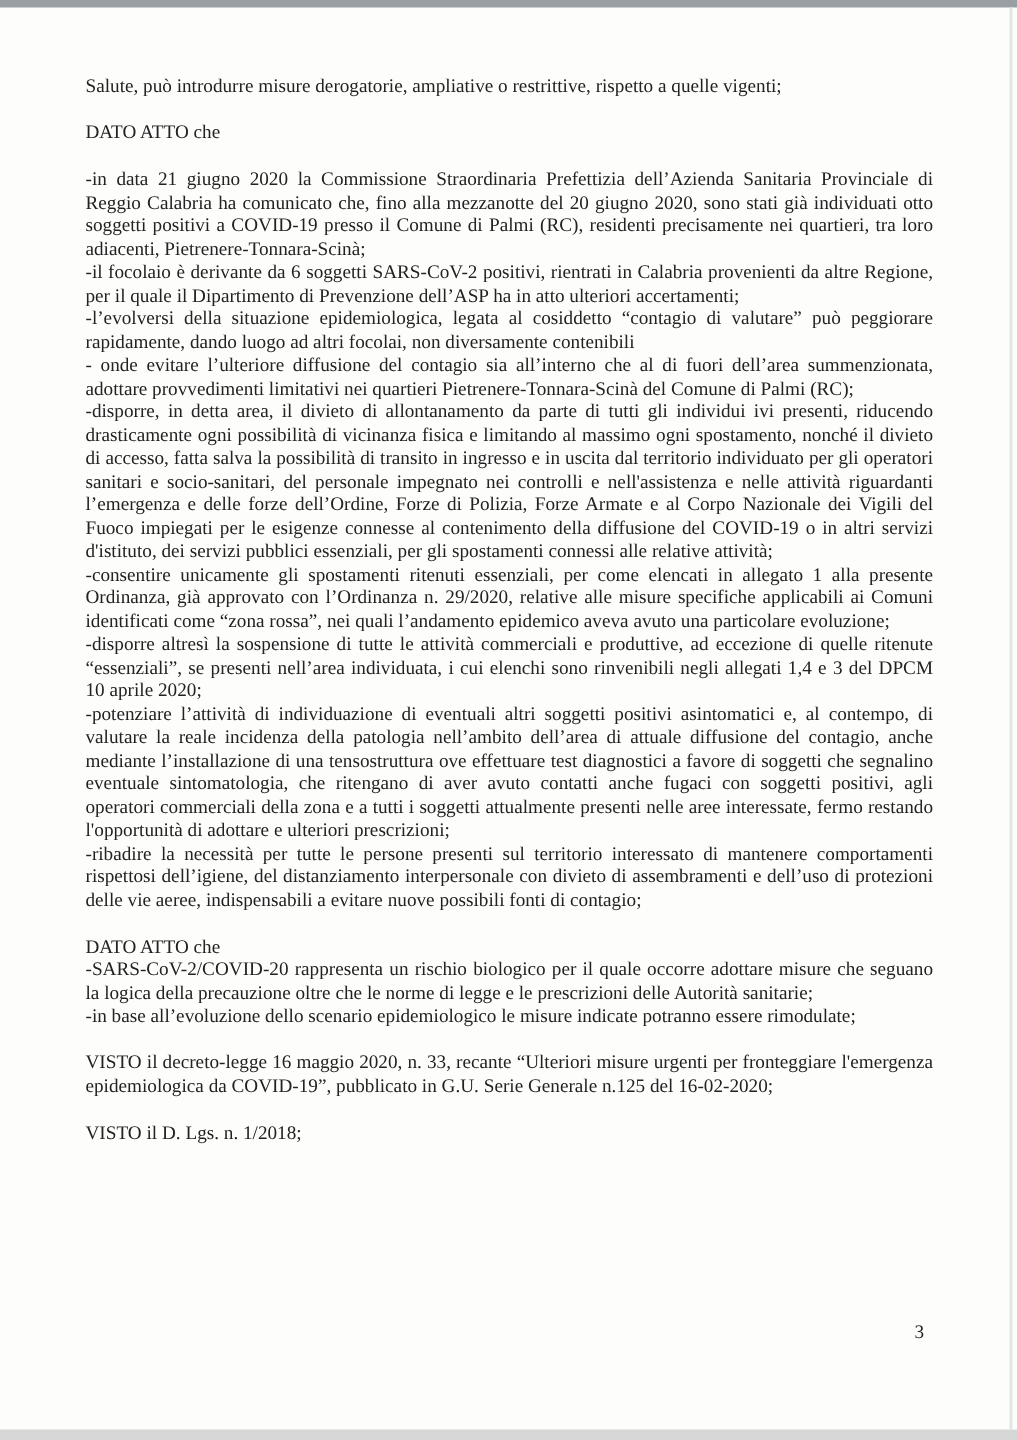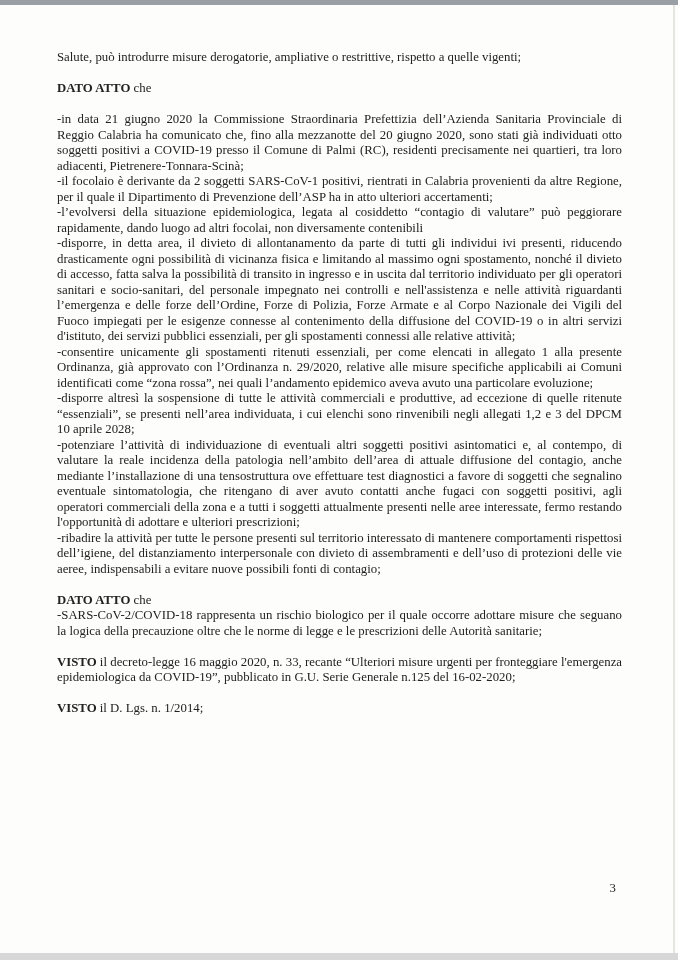--- a/index.html
+++ b/index.html
@@ -44,21 +44,21 @@
     text-align: justify;
   }
   .content p {
     margin: 0;
     padding: 0;
   }
   .sp {
     margin-top: 15.5px !important;
   }
   .heading b, .lead b {
-    font-weight: bold;
+    font-weight: normal;
   }
   .pagenum {
     position: absolute;
     right: 62px;
     top: 881px;
     font-size: 12.8px;
     line-height: 15.5px;
   }
 </style>
 </head>
@@ -67,38 +67,40 @@
 <div class="page">
   <div class="scan-edge-top"></div>
 
   <div class="content">
 
     <p>Salute, può introdurre misure derogatorie, ampliative o restrittive, rispetto a quelle vigenti;</p>
 
     <p class="heading sp"><b>DATO ATTO</b><span> che</span></p>
 
     <p class="sp">-in data 21 giugno 2020 la Commissione Straordinaria Prefettizia dell’Azienda Sanitaria Provinciale di Reggio Calabria ha comunicato che, fino alla mezzanotte del 20 giugno 2020, sono stati già individuati otto soggetti positivi a COVID-19 presso il Comune di Palmi (RC), residenti precisamente nei quartieri, tra loro adiacenti, Pietrenere-Tonnara-Scinà;</p>
-    <p>-il focolaio è derivante da 2 soggetti SARS-CoV-1 positivi, rientrati in Calabria provenienti da altre Regione, per il quale il Dipartimento di Prevenzione dell’ASP ha in atto ulteriori accertamenti;</p>
+    <p>-il focolaio è derivante da 6 soggetti SARS-CoV-2 positivi, rientrati in Calabria provenienti da altre Regione, per il quale il Dipartimento di Prevenzione dell’ASP ha in atto ulteriori accertamenti;</p>
     <p>-l’evolversi della situazione epidemiologica, legata al cosiddetto “contagio di valutare” può peggiorare rapidamente, dando luogo ad altri focolai, non diversamente contenibili</p>
 
 
+    <p>- onde evitare l’ulteriore diffusione del contagio sia all’interno che al di fuori dell’area summenzionata, adottare provvedimenti limitativi nei quartieri Pietrenere-Tonnara-Scinà del Comune di Palmi (RC);</p>
     <p>-disporre, in detta area, il divieto di allontanamento da parte di tutti gli individui ivi presenti, riducendo drasticamente ogni possibilità di vicinanza fisica e limitando al massimo ogni spostamento, nonché il divieto di accesso, fatta salva la possibilità di transito in ingresso e in uscita dal territorio individuato per gli operatori sanitari e socio-sanitari, del personale impegnato nei controlli e nell'assistenza e nelle attività riguardanti l’emergenza e delle forze dell’Ordine, Forze di Polizia, Forze Armate e al Corpo Nazionale dei Vigili del Fuoco impiegati per le esigenze connesse al contenimento della diffusione del COVID-19 o in altri servizi d'istituto, dei servizi pubblici essenziali, per gli spostamenti connessi alle relative attività;</p>
     <p>-consentire unicamente gli spostamenti ritenuti essenziali, per come elencati in allegato 1 alla presente Ordinanza, già approvato con l’Ordinanza n. 29/2020, relative alle misure specifiche applicabili ai Comuni identificati come “zona rossa”, nei quali l’andamento epidemico aveva avuto una particolare evoluzione;</p>
-    <p>-disporre altresì la sospensione di tutte le attività commerciali e produttive, ad eccezione di quelle ritenute “essenziali”, se presenti nell’area individuata, i cui elenchi sono rinvenibili negli allegati 1,2 e 3 del DPCM 10 aprile 2028;</p>
+    <p>-disporre altresì la sospensione di tutte le attività commerciali e produttive, ad eccezione di quelle ritenute “essenziali”, se presenti nell’area individuata, i cui elenchi sono rinvenibili negli allegati 1,4 e 3 del DPCM 10 aprile 2020;</p>
     <p>-potenziare l’attività di individuazione di eventuali altri soggetti positivi asintomatici e, al contempo, di valutare la reale incidenza della patologia nell’ambito dell’area di attuale diffusione del contagio, anche mediante l’installazione di una tensostruttura ove effettuare test diagnostici a favore di soggetti che segnalino eventuale sintomatologia, che ritengano di aver avuto contatti anche fugaci con soggetti positivi, agli operatori commerciali della zona e a tutti i soggetti attualmente presenti nelle aree interessate, fermo restando l'opportunità di adottare e ulteriori prescrizioni;</p>
-    <p>-ribadire la attività per tutte le persone presenti sul territorio interessato di mantenere comportamenti rispettosi dell’igiene, del distanziamento interpersonale con divieto di assembramenti e dell’uso di protezioni delle vie aeree, indispensabili a evitare nuove possibili fonti di contagio;</p>
+    <p>-ribadire la necessità per tutte le persone presenti sul territorio interessato di mantenere comportamenti rispettosi dell’igiene, del distanziamento interpersonale con divieto di assembramenti e dell’uso di protezioni delle vie aeree, indispensabili a evitare nuove possibili fonti di contagio;</p>
 
     <p class="heading sp"><b>DATO ATTO</b><span> che</span></p>
 
-    <p>-SARS-CoV-2/COVID-18 rappresenta un rischio biologico per il quale occorre adottare misure che seguano la logica della precauzione oltre che le norme di legge e le prescrizioni delle Autorità sanitarie;</p>
+    <p>-SARS-CoV-2/COVID-20 rappresenta un rischio biologico per il quale occorre adottare misure che seguano la logica della precauzione oltre che le norme di legge e le prescrizioni delle Autorità sanitarie;</p>
+    <p>-in base all’evoluzione dello scenario epidemiologico le misure indicate potranno essere rimodulate;</p>
 
 
     <p class="lead sp"><b>VISTO</b><span> il decreto-legge 16 maggio 2020, n. 33, recante “Ulteriori misure urgenti per fronteggiare l'emergenza epidemiologica da COVID-19”, pubblicato in G.U. Serie Generale n.125 del 16-02-2020;</span></p>
 
-    <p class="lead sp"><b>VISTO</b><span> il D. Lgs. n. 1/2014;</span></p>
+    <p class="lead sp"><b>VISTO</b><span> il D. Lgs. n. 1/2018;</span></p>
 
   </div>
 
   <div class="pagenum">3</div>
 
   <div class="scan-edge-bottom"></div>
   <div class="scan-edge-right"></div>
 </div>
 
 </body></html>

